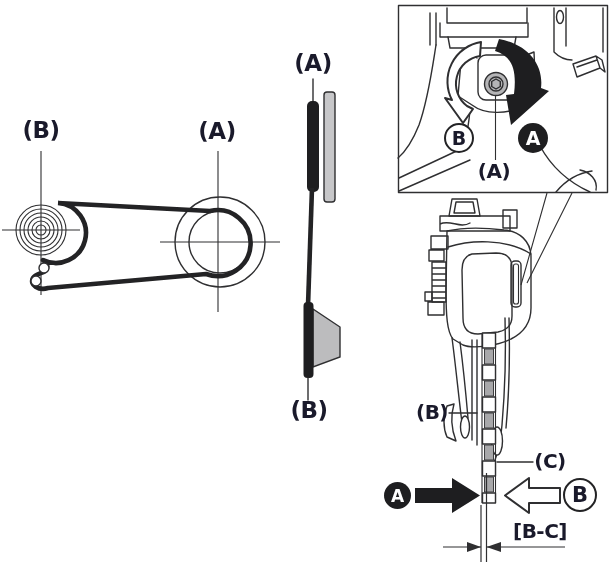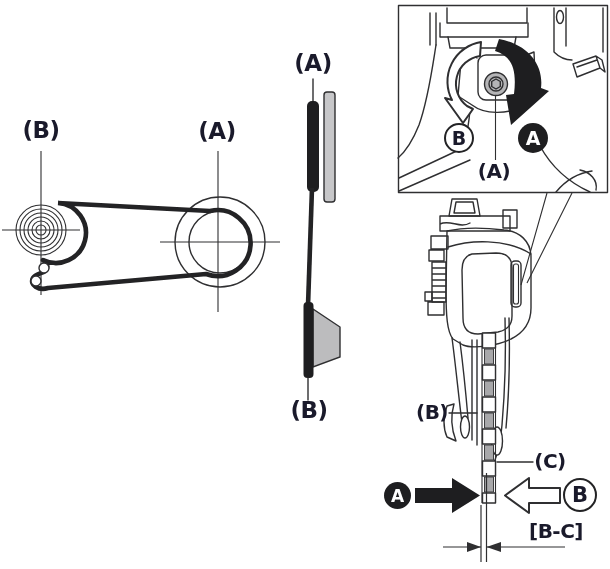--- a/index.html
+++ b/index.html
@@ -179,20 +179,20 @@
   </g>
 </svg>
 
   <div class="lbl" style="left:11px;top:118px;">(B)</div>
   <div class="lbl" style="left:187px;top:119px;">(A)</div>
   <div class="lbl" style="left:283px;top:51px;">(A)</div>
   <div class="lbl" style="left:279px;top:398px;">(B)</div>
   <div class="lbl sm" style="left:464px;top:160px;">(A)</div>
   <div class="lbl sm" style="left:402px;top:401px;">(B)</div>
   <div class="lbl sm" style="left:520px;top:450px;">(C)</div>
-  <div class="lbl sm" style="left:509px;top:520px;width:62px;margin-left:16px;">[B-C]</div>
+  <div class="lbl sm" style="left:509px;top:520px;width:62px;">[B-C]</div>
 
   <div class="badge" style="left:444px;top:123px;width:30px;height:30px;font-size:19px;">B</div>
   <div class="badge dark" style="left:518px;top:123px;width:30px;height:30px;font-size:19px;">A</div>
   <div class="badge dark" style="left:384px;top:482px;width:27px;height:27px;font-size:17px;">A</div>
   <div class="badge" style="left:563px;top:478px;width:34px;height:34px;font-size:21px;">B</div>
 
 </div>
 
 </body></html>

